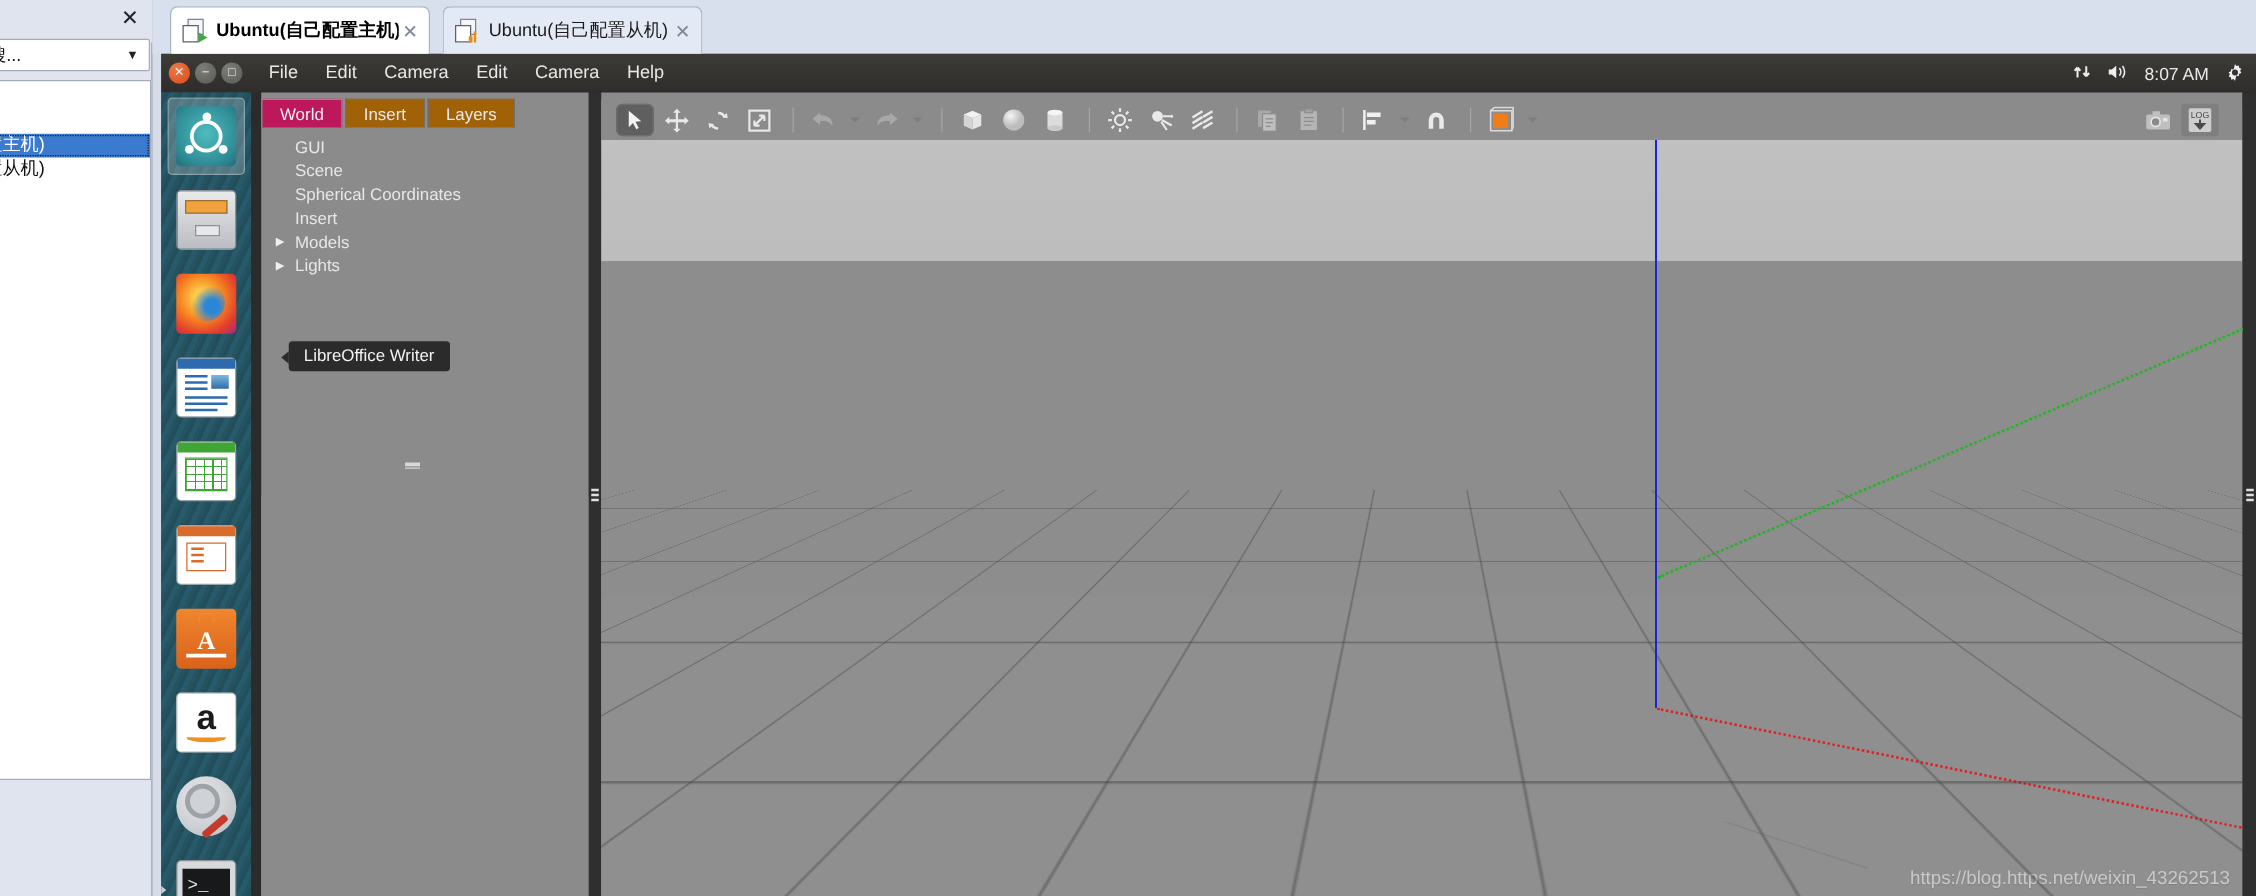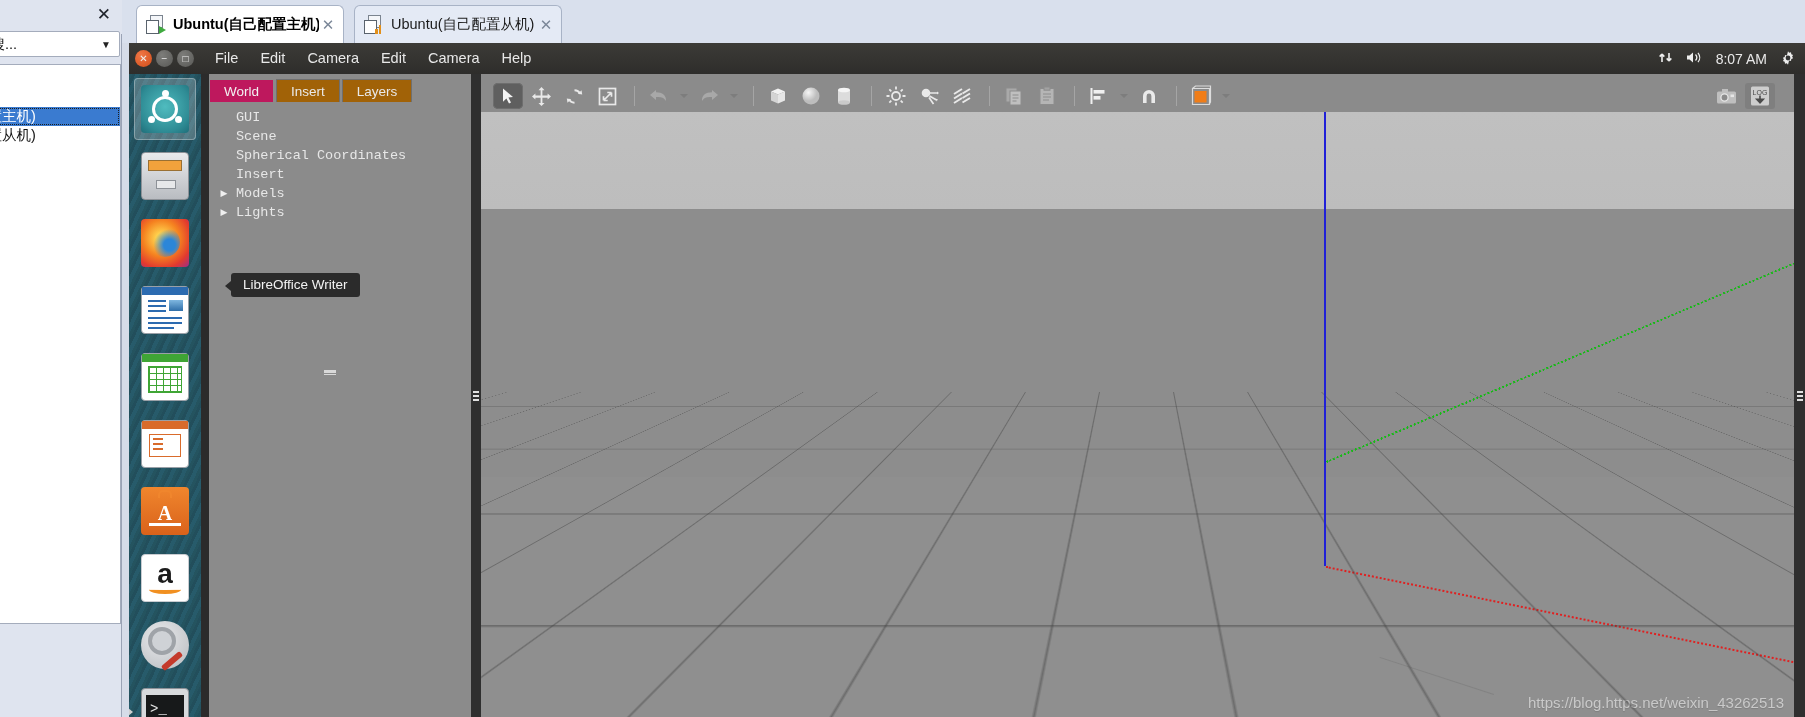--- a/index.html
+++ b/index.html
@@ -287,21 +287,21 @@
     height: 19px; line-height: 19px;
     font-size: 13.5px; color: #e7e7e7;
     display: flex; align-items: center;
     cursor: pointer;
   }
   .gz-tree-row .arrow {
     width: 14px; flex: none; text-align: center;
     font-size: 9px; color: #efefef;
   }
   .gz-tree-row .arrow.none { visibility: hidden; }
-  .gz-tree-row .tlabel { padding-left: 5px; white-space: nowrap; font-family: Liberation Mono, monospace; }
+  .gz-tree-row .tlabel { padding-left: 5px; white-space: nowrap; }
 
   .tooltip {
     position: absolute; left: 22px; top: 199px;
     height: 24px; line-height: 24px;
     padding: 0 12px;
     background: #2b2b2b;
     color: #f2f2f2;
     font-size: 13.5px;
     border-radius: 3px;
     white-space: nowrap;

